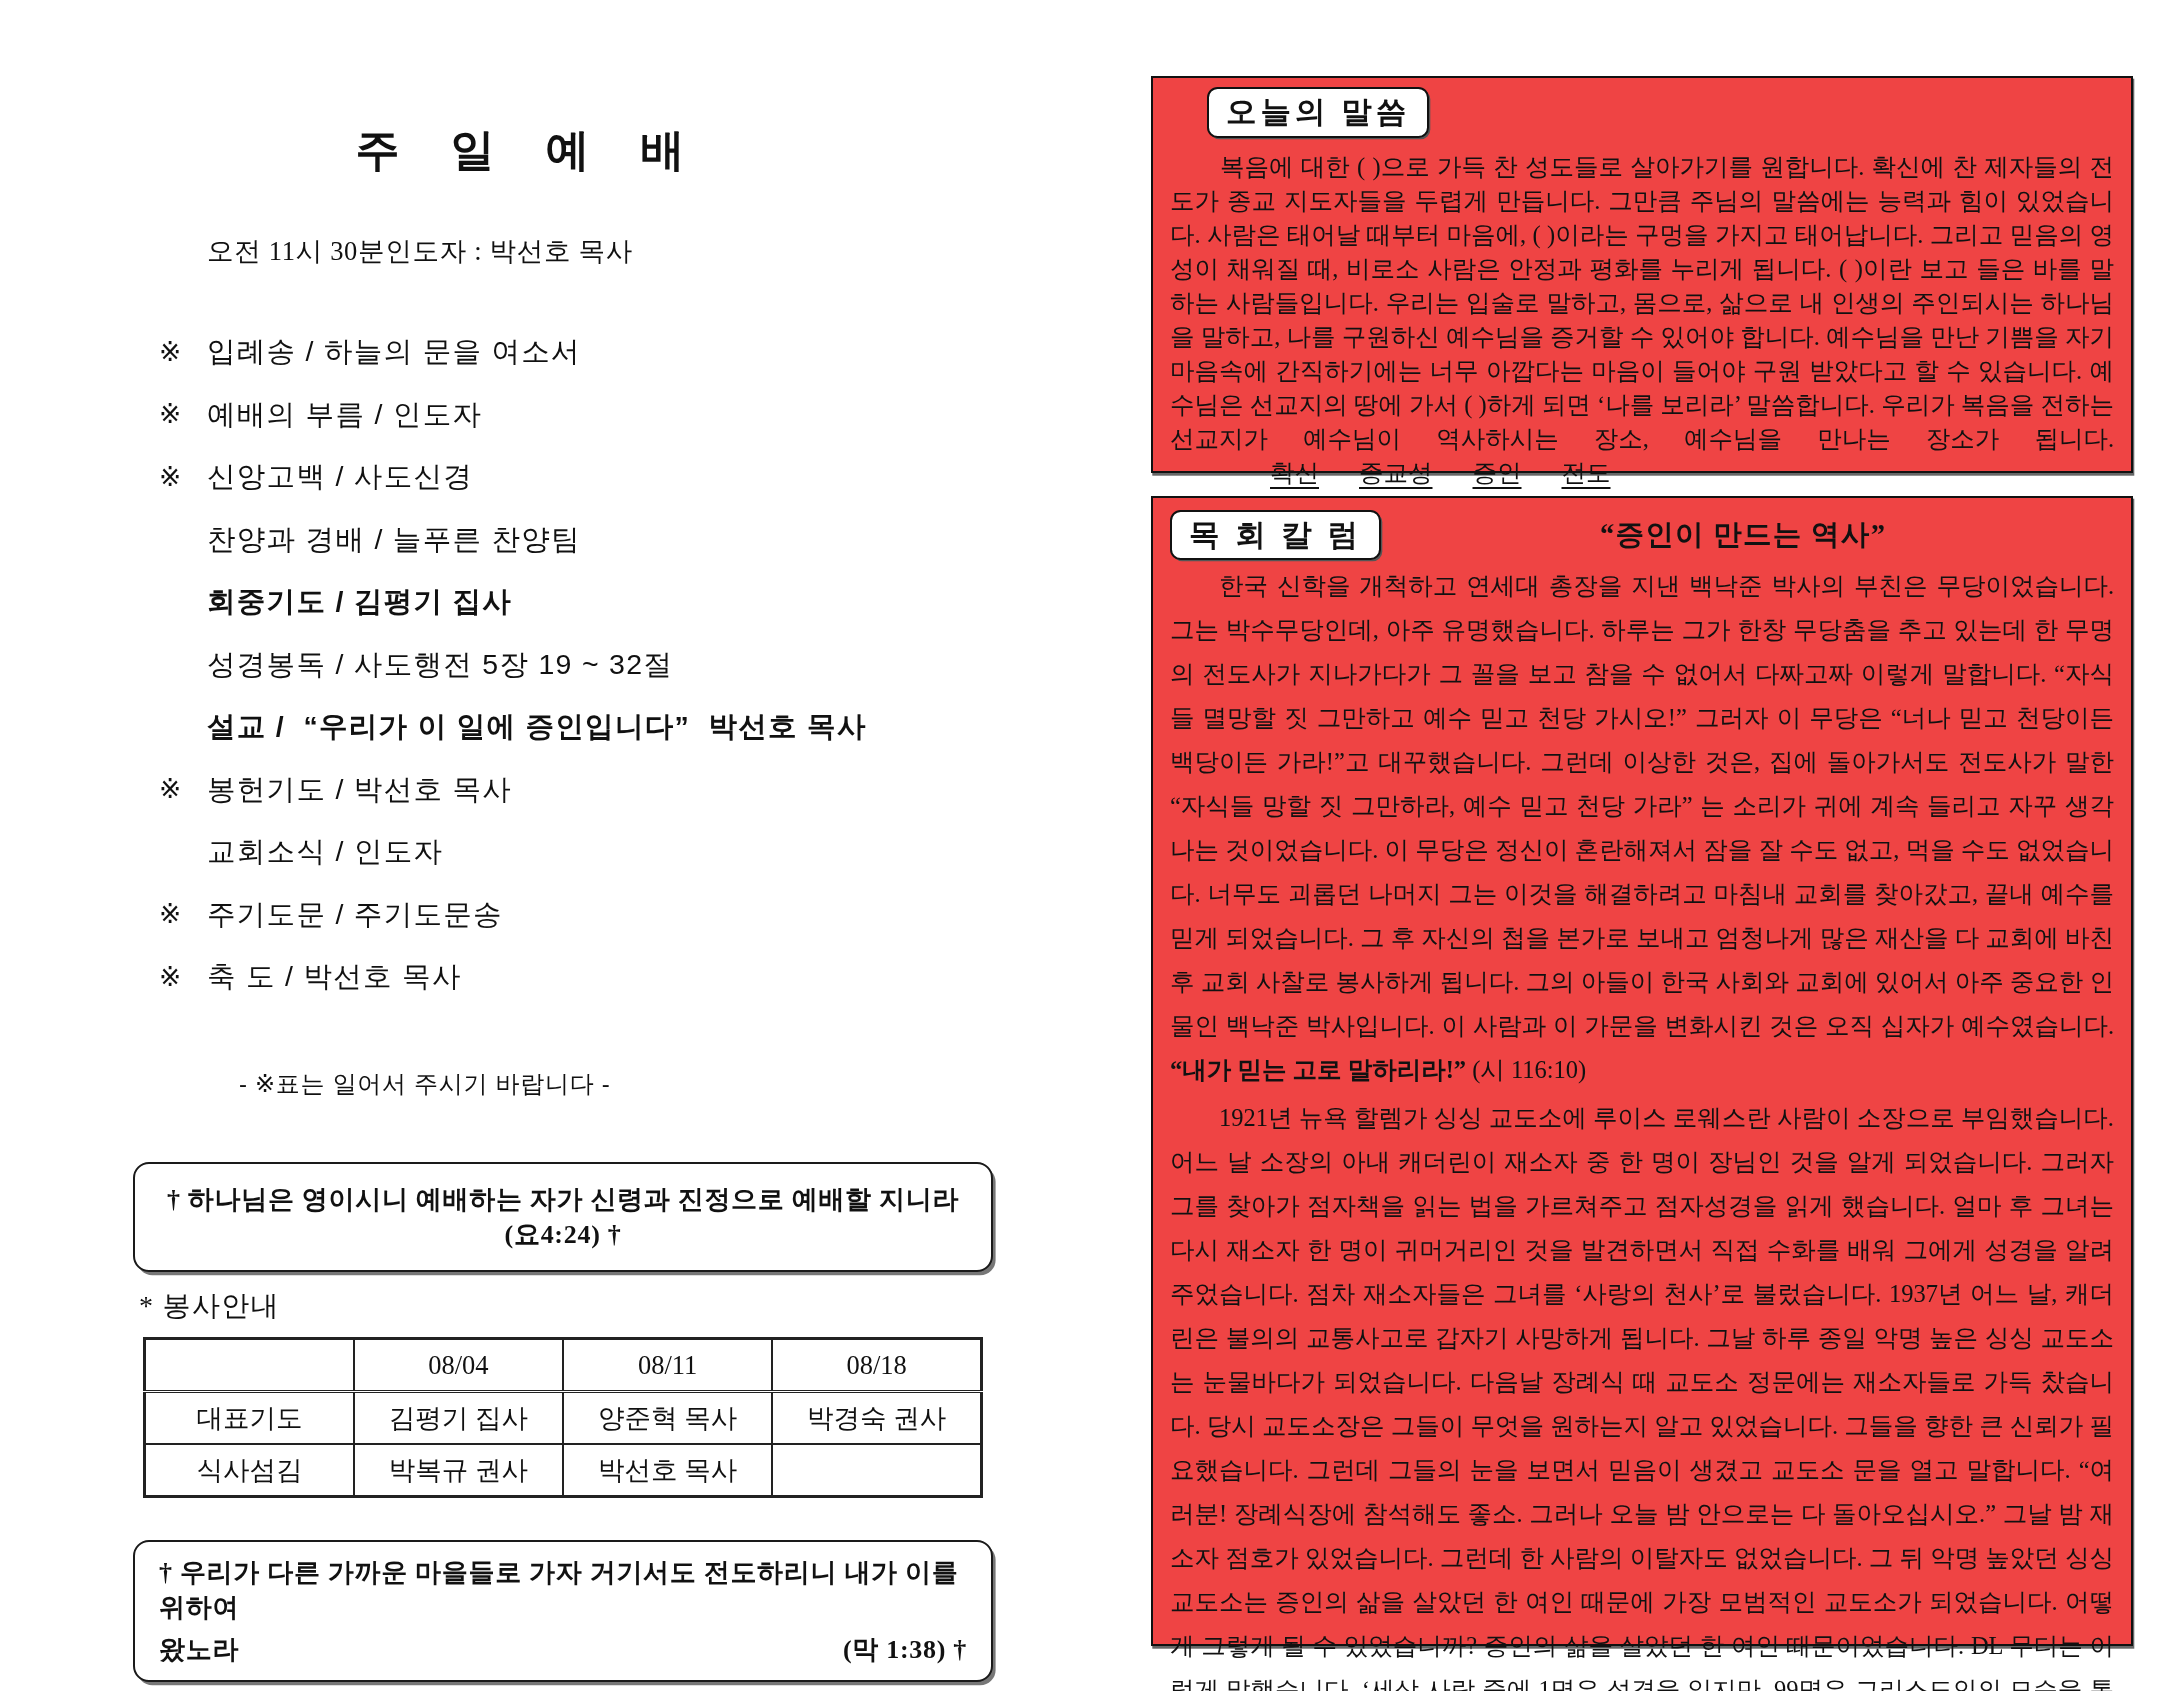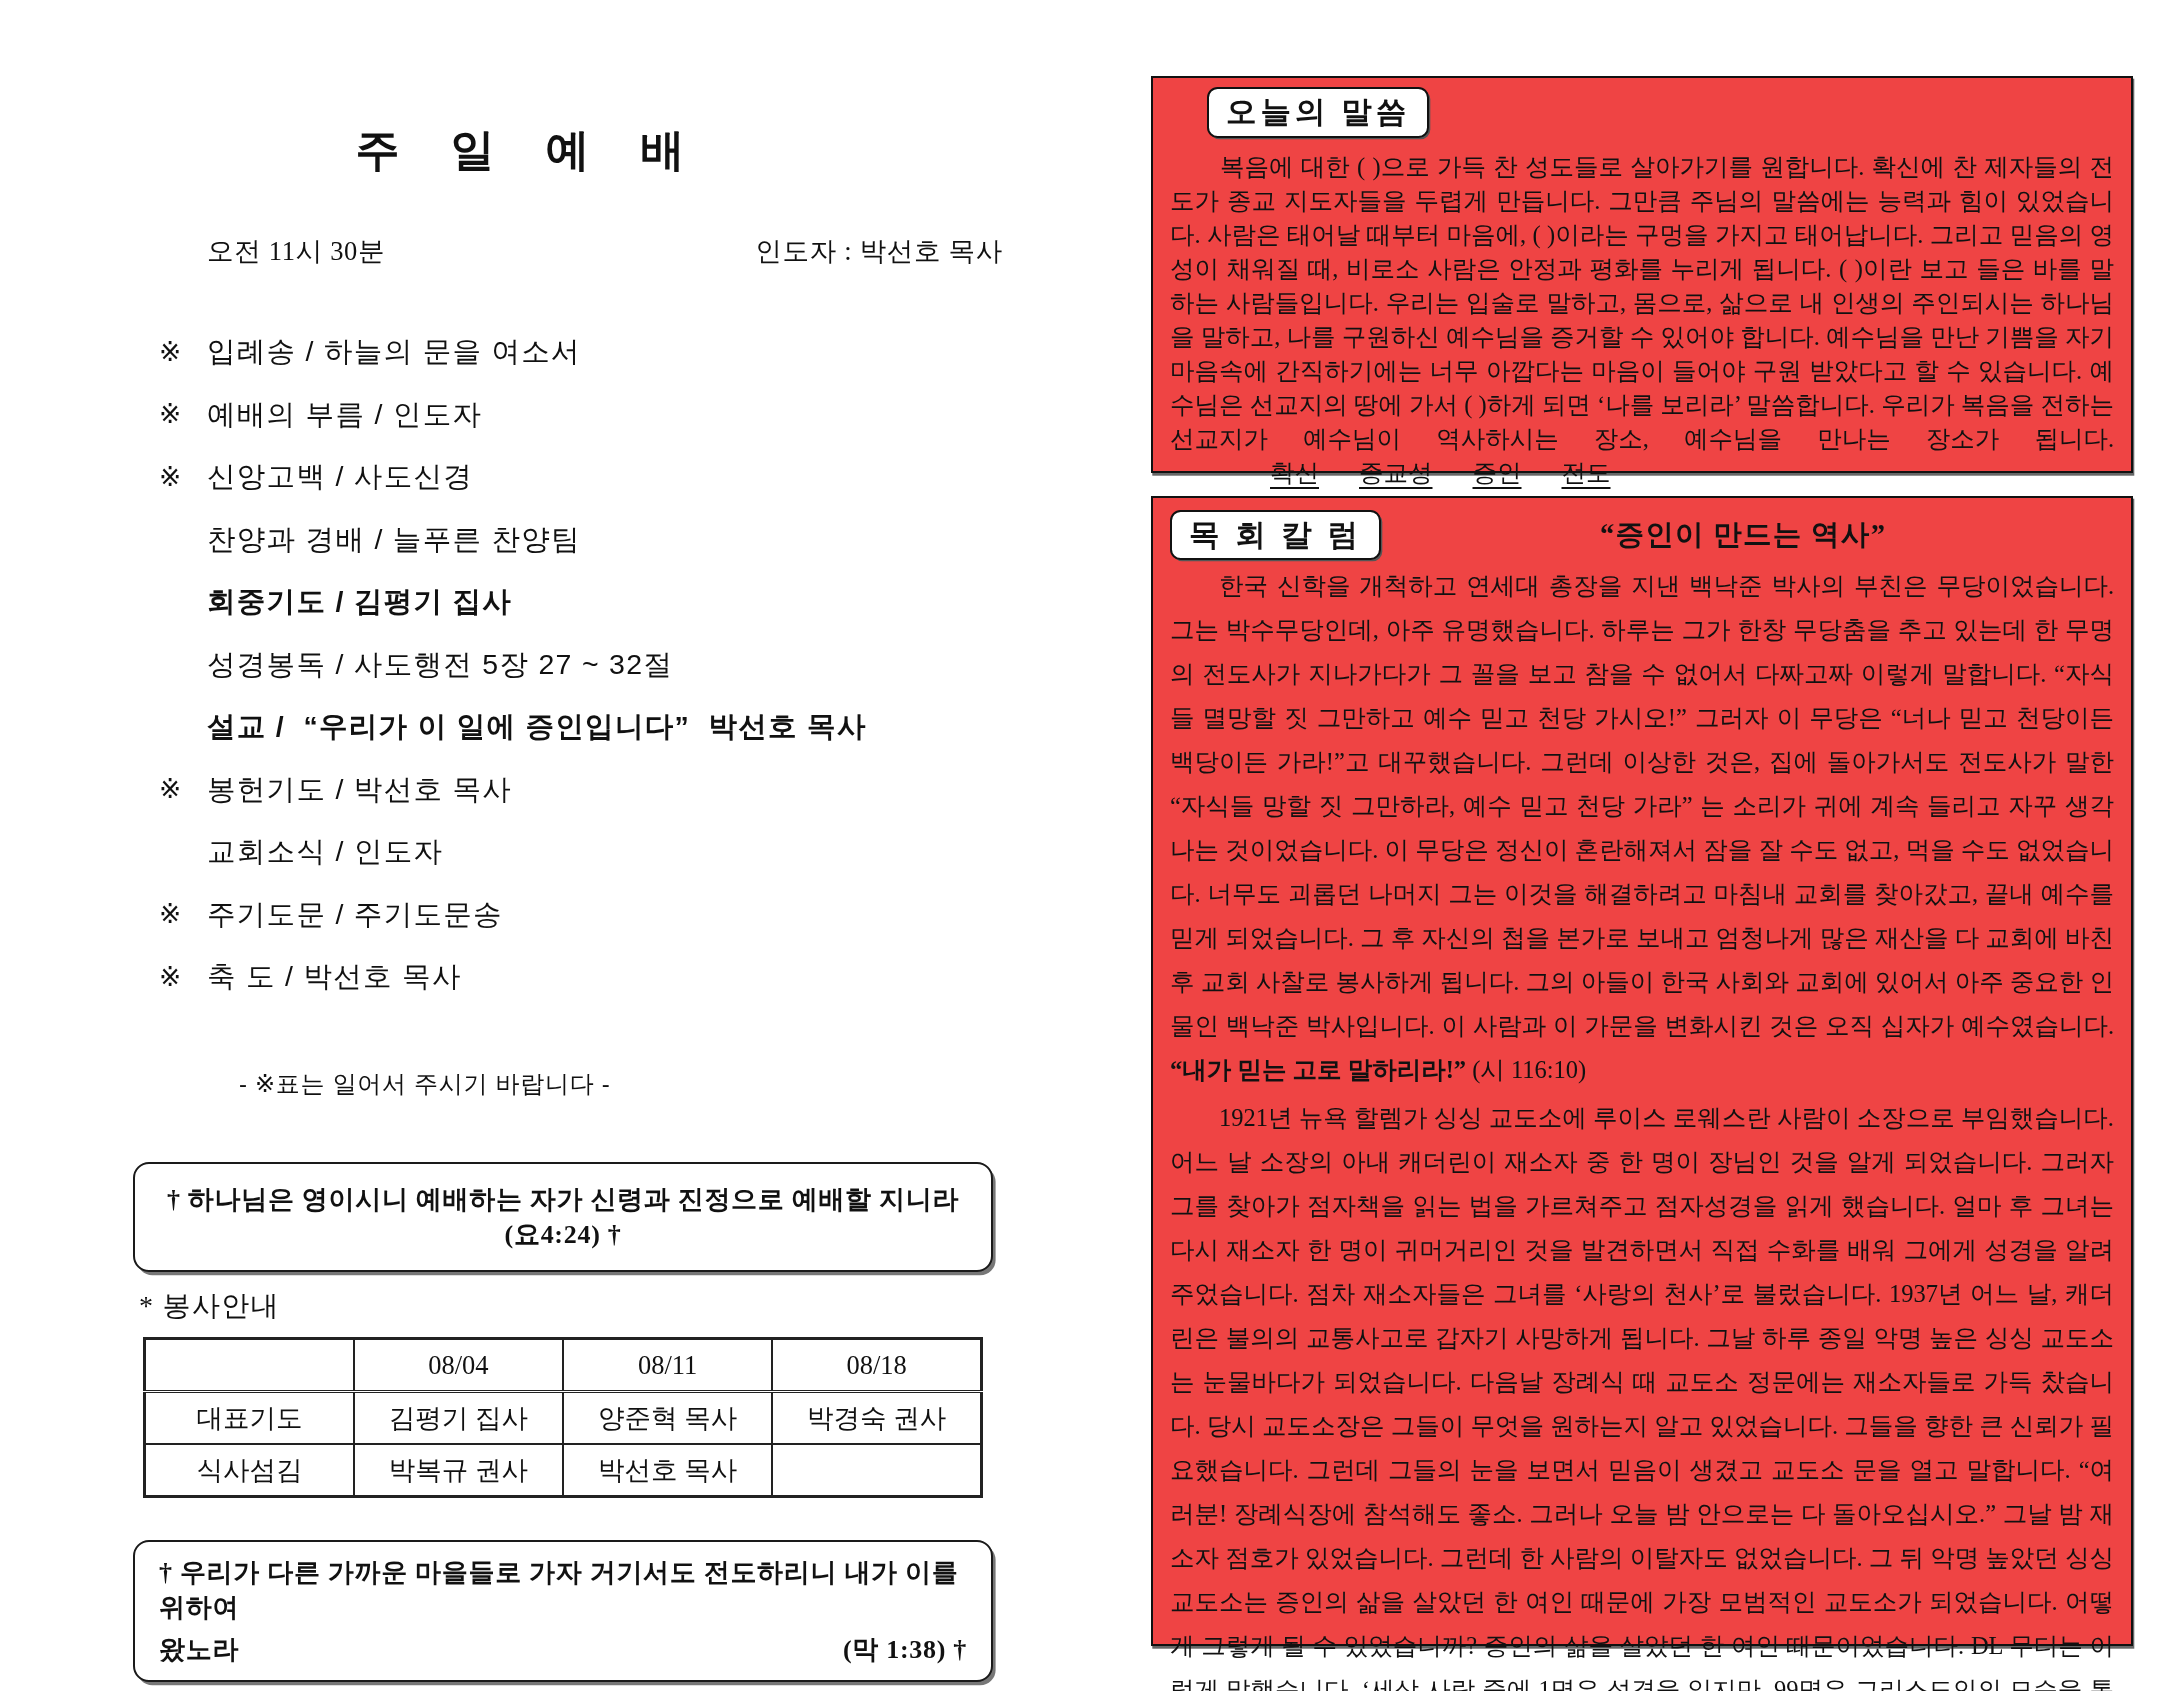--- a/index.html
+++ b/index.html
@@ -12,21 +12,21 @@
   .b{font-weight:bold;}
 
   
   #page-left,#page-right{position:absolute;left:0;top:0;width:2183px;height:1691px;}
 
   #title{
     left:66px;top:121px;width:928px;text-align:center;
     font-size:44px;font-weight:bold;letter-spacing:20px;
   }
   #subheader{
-    left:207px;top:233px;width:796px;display:flex;justify-content:space-between;
+    left:207px;top:233px;width:796px;display:flex;justify-content:flex-start;
     font-size:26.5px;letter-spacing:0.7px;
   }
   #worship-list{
     left:66px;top:335px;width:968px;
     font-family:"Liberation Sans","DejaVu Sans",sans-serif;
   }
   .worship-item{
     position:relative;padding-left:141px;font-size:28.5px;line-height:32px;
     margin-bottom:30.5px;letter-spacing:1.3px;white-space:pre-wrap;
   }
@@ -98,21 +98,21 @@
     <span>오전 11시 30분</span>
     <span>인도자 : 박선호 목사</span>
   </div>
 
   <div id="worship-list" class="abs">
       <div class="worship-item"><span class="marker">※</span><span class="wtext">입례송 / 하늘의 문을 여소서</span></div>
       <div class="worship-item"><span class="marker">※</span><span class="wtext">예배의 부름 / 인도자</span></div>
       <div class="worship-item"><span class="marker">※</span><span class="wtext">신앙고백 / 사도신경</span></div>
       <div class="worship-item"><span class="wtext">찬양과 경배 / 늘푸른 찬양팀</span></div>
       <div class="worship-item"><span class="wtext b">회중기도 / 김평기 집사</span></div>
-      <div class="worship-item"><span class="wtext">성경봉독 / 사도행전 5장 27 ~ 32절</span></div>
+      <div class="worship-item"><span class="wtext">성경봉독 / 사도행전 5장 19 ~ 32절</span></div>
       <div class="worship-item"><span class="wtext b">설교 /  “우리가 이 일에 증인입니다”  박선호 목사</span></div>
       <div class="worship-item"><span class="marker">※</span></div>
       <div class="worship-item"><span class="wtext">봉헌기도 / 박선호 목사</span></div>
       <div class="worship-item"><span class="wtext">교회소식 / 인도자</span></div>
       <div class="worship-item"><span class="marker">※</span><span class="wtext">주기도문 / 주기도문송</span></div>
       <div class="worship-item"><span class="marker">※</span><span class="wtext">축 도 / 박선호 목사</span></div>
     </div>
 
   <div id="stand-note" class="abs">- ※표는 일어서 주시기 바랍니다 -</div>
 

